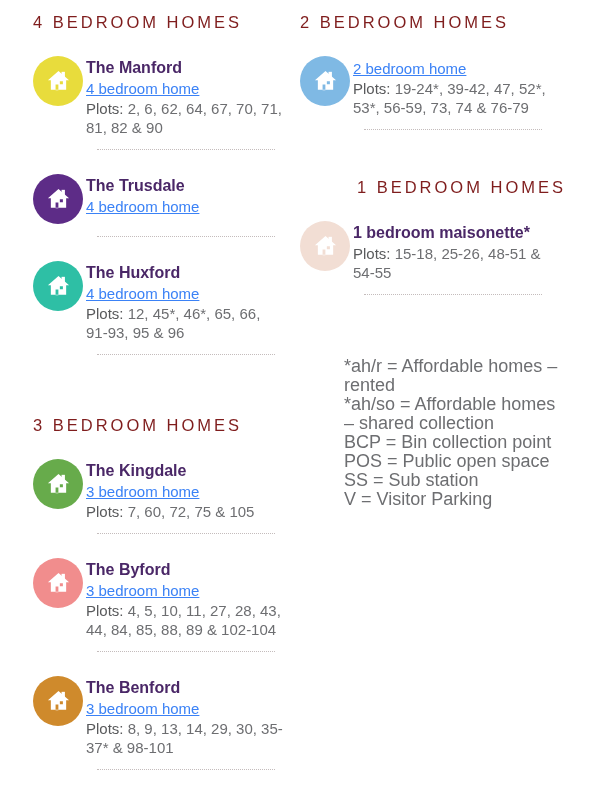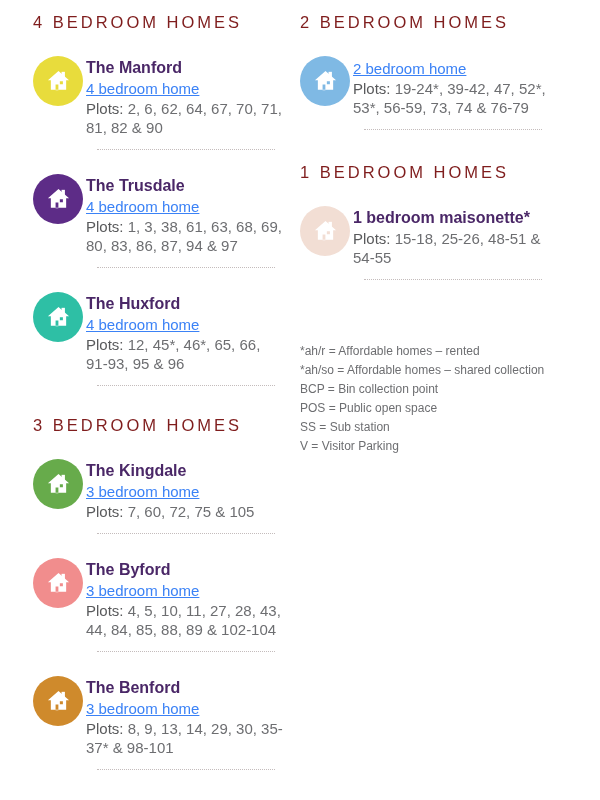--- a/index.html
+++ b/index.html
@@ -8,40 +8,40 @@
     font-family:"Liberation Sans",sans-serif;overflow:hidden;
     -webkit-font-smoothing:antialiased;
   }
   .col{position:absolute;top:0;}
   .col-left{left:33px;width:252px;}
   .col-right{left:300px;width:266px;}
   h2.sec{
     font-size:16.5px;font-weight:normal;letter-spacing:3px;
     color:#7f1d1d;margin:12px 0 0 0;line-height:20px;
   }
-  .sec.mt-lg{margin-top:29px;}
+  .sec.mt-lg{margin-top:60px;}
   .entry{display:flex;gap:3px;margin-top:24px;}
   .icon{
     width:50px;height:50px;border-radius:50%;flex-shrink:0;
     display:flex;align-items:center;justify-content:center;
   }
   .icon svg{width:27px;height:27px;display:block;}
   .etext{padding-top:2px;}
   .ename{font-size:16px;font-weight:bold;color:#4a2767;line-height:20px;}
   .esub{font-size:15px;color:#3b82f6;line-height:19px;margin-top:1px;text-decoration:underline;}
   .eplots{font-size:15px;color:#6d6e71;line-height:19px;margin-top:1px;}
   .plabel{font-weight:normal;color:#58595b;}
   .divider{
     border-top:1px dotted #c4bcbc;
     margin:12px 0 0 64px;
   }
   .col-left .divider{width:178px;}
   .col-right .divider{width:178px;}
   .notes{margin-top:62px;}
-  .note{font-size:12px;color:#6d6e71;line-height:19px;}
+  .note{font-size:18px;color:#6d6e71;line-height:19px;margin-left:44px;}
 </style>
 </head>
 <body>
 
 <svg width="0" height="0" style="position:absolute">
   <defs>
     <g id="house-glyph">
       <path fill="#ffffff" d="M14.7 3.4 h3 v5.4 h-3 Z"></path>
       <path fill="#ffffff" fill-rule="evenodd" d="M12 2.6 L21.4 10.9 L18.8 10.9 L18.8 19.4 L5.2 19.4 L5.2 10.9 L2.6 10.9 Z
            M9.4 14.6 h2.5 v5.2 h-2.5 Z
@@ -70,21 +70,20 @@
 
   <div class="entry">
     <span class="icon" style="background-color: rgb(93, 44, 135);">
         <svg viewBox="0 0 24 24">
           <use href="#house-glyph"></use>
         </svg>
       </span>
     <div class="etext">
       <div class="ename">The Trusdale</div>
       <div class="esub">4 bedroom home</div>
-      <div class="eplots"><span class="plabel">Plots:</span> <span>1, 3, 38, 61, 63, 68, 69, 80, 83, 86, 87, 94 &amp; 97</span></div>
     </div>
   </div>
   <div class="divider"></div>
 
   <div class="entry">
     <span class="icon" style="background-color: rgb(46, 191, 165);">
         <svg viewBox="0 0 24 24">
           <use href="#house-glyph"></use>
         </svg>
       </span>
@@ -152,21 +151,21 @@
           <use href="#house-glyph"></use>
         </svg>
       </span>
     <div class="etext">
       <div class="esub">2 bedroom home</div>
       <div class="eplots"><span class="plabel">Plots:</span> <span>19-24*, 39-42, 47, 52*, 53*, 56-59, 73, 74 &amp; 76-79</span></div>
     </div>
   </div>
   <div class="divider"></div>
 
-  <h2 class="sec" style="margin-top:32px;">1 BEDROOM HOMES</h2>
+  <h2 class="sec" style="margin-top:47px;text-align:right;">1 BEDROOM HOMES</h2>
 
   <div class="entry">
     <span class="icon" style="background-color: rgb(242, 222, 212);">
         <svg viewBox="0 0 24 24">
           <use href="#house-glyph"></use>
         </svg>
       </span>
     <div class="etext">
       <div class="ename">1 bedroom maisonette*</div>
       <div class="eplots"><span class="plabel">Plots:</span> <span>15-18, 25-26, 48-51 &amp; 54-55</span></div>

